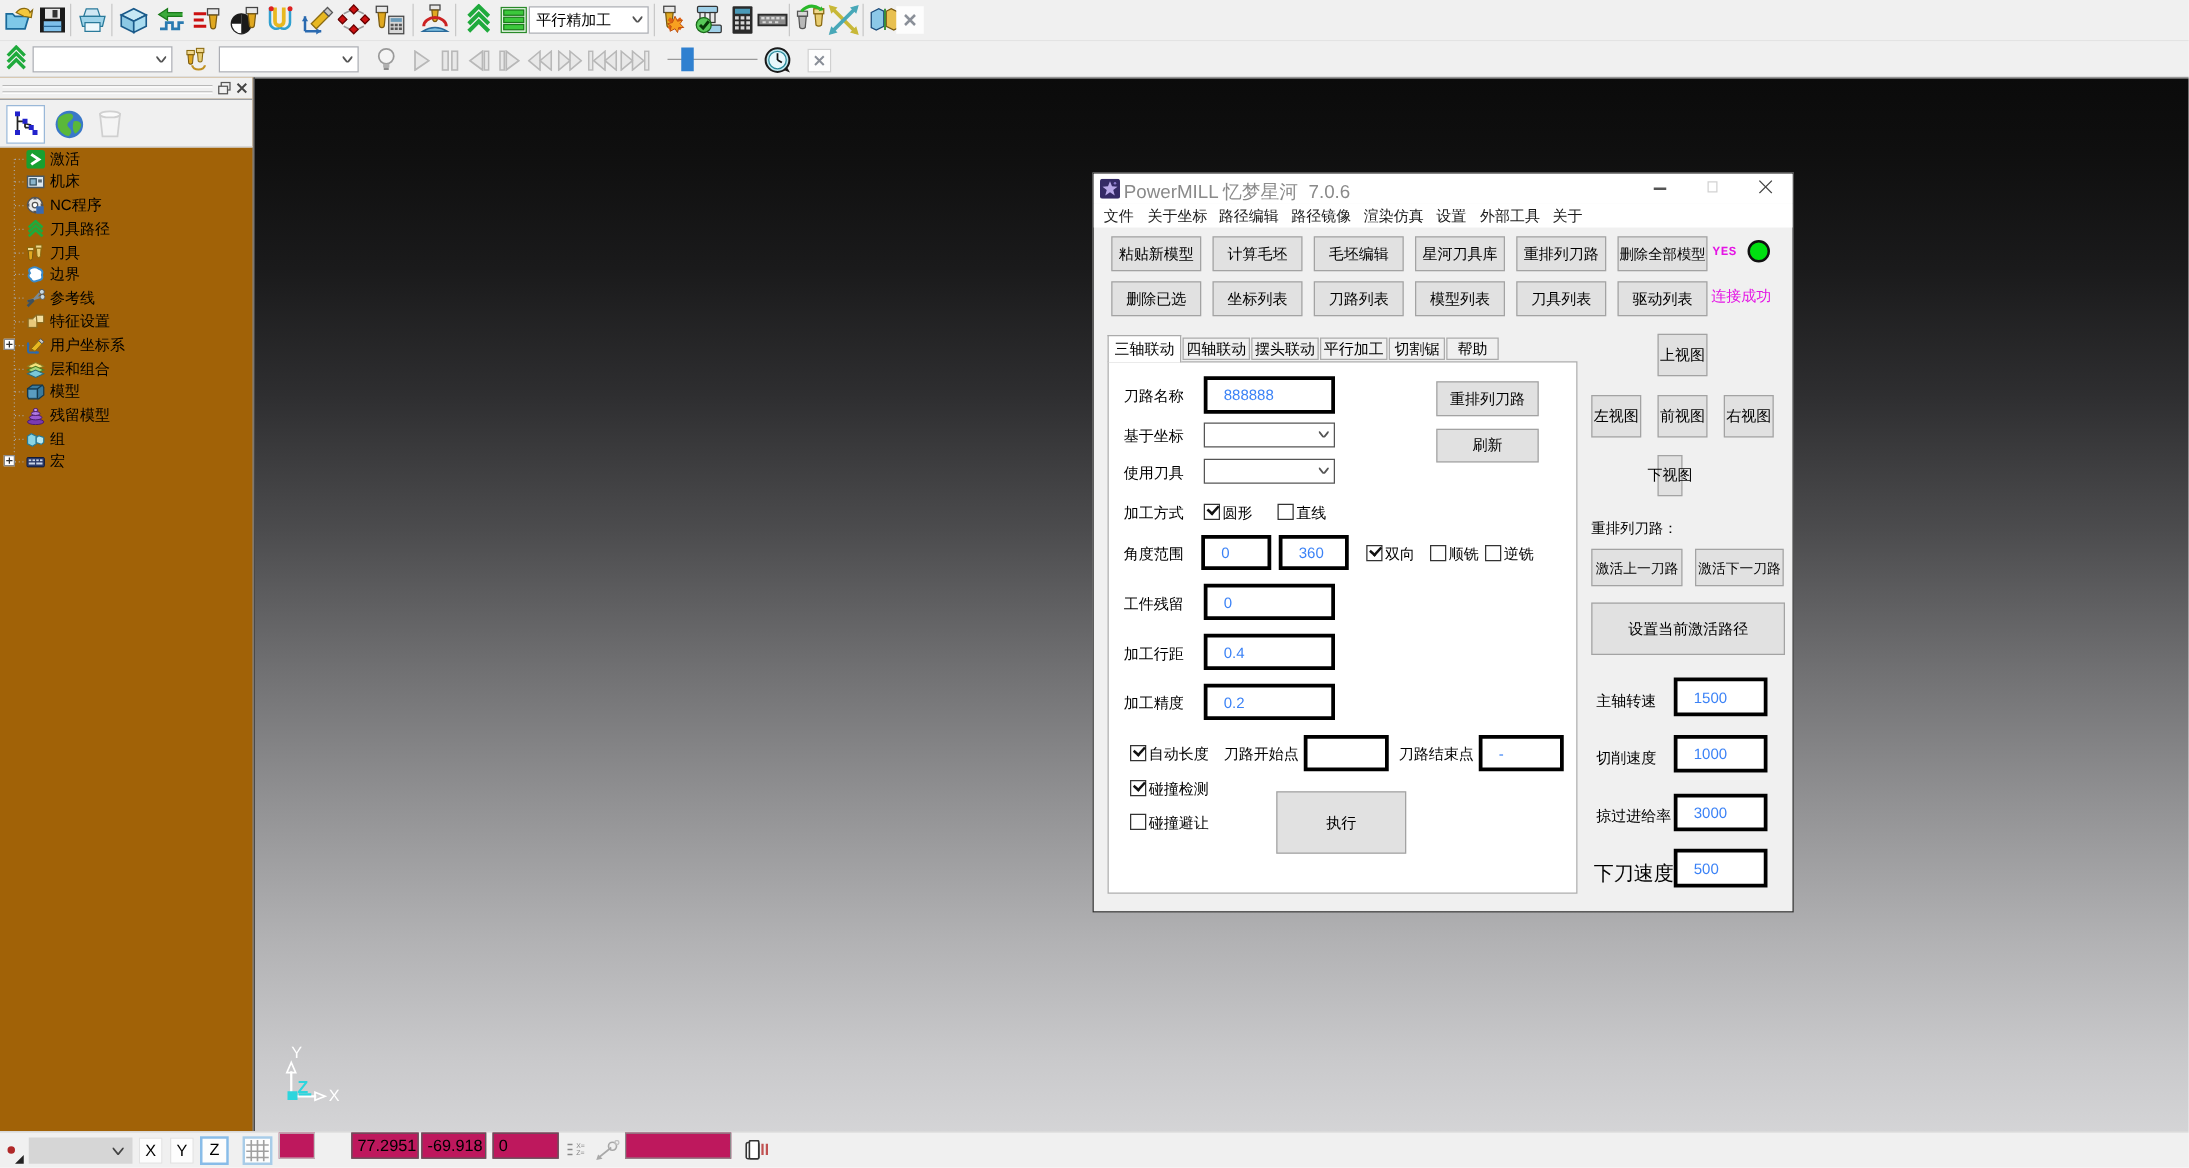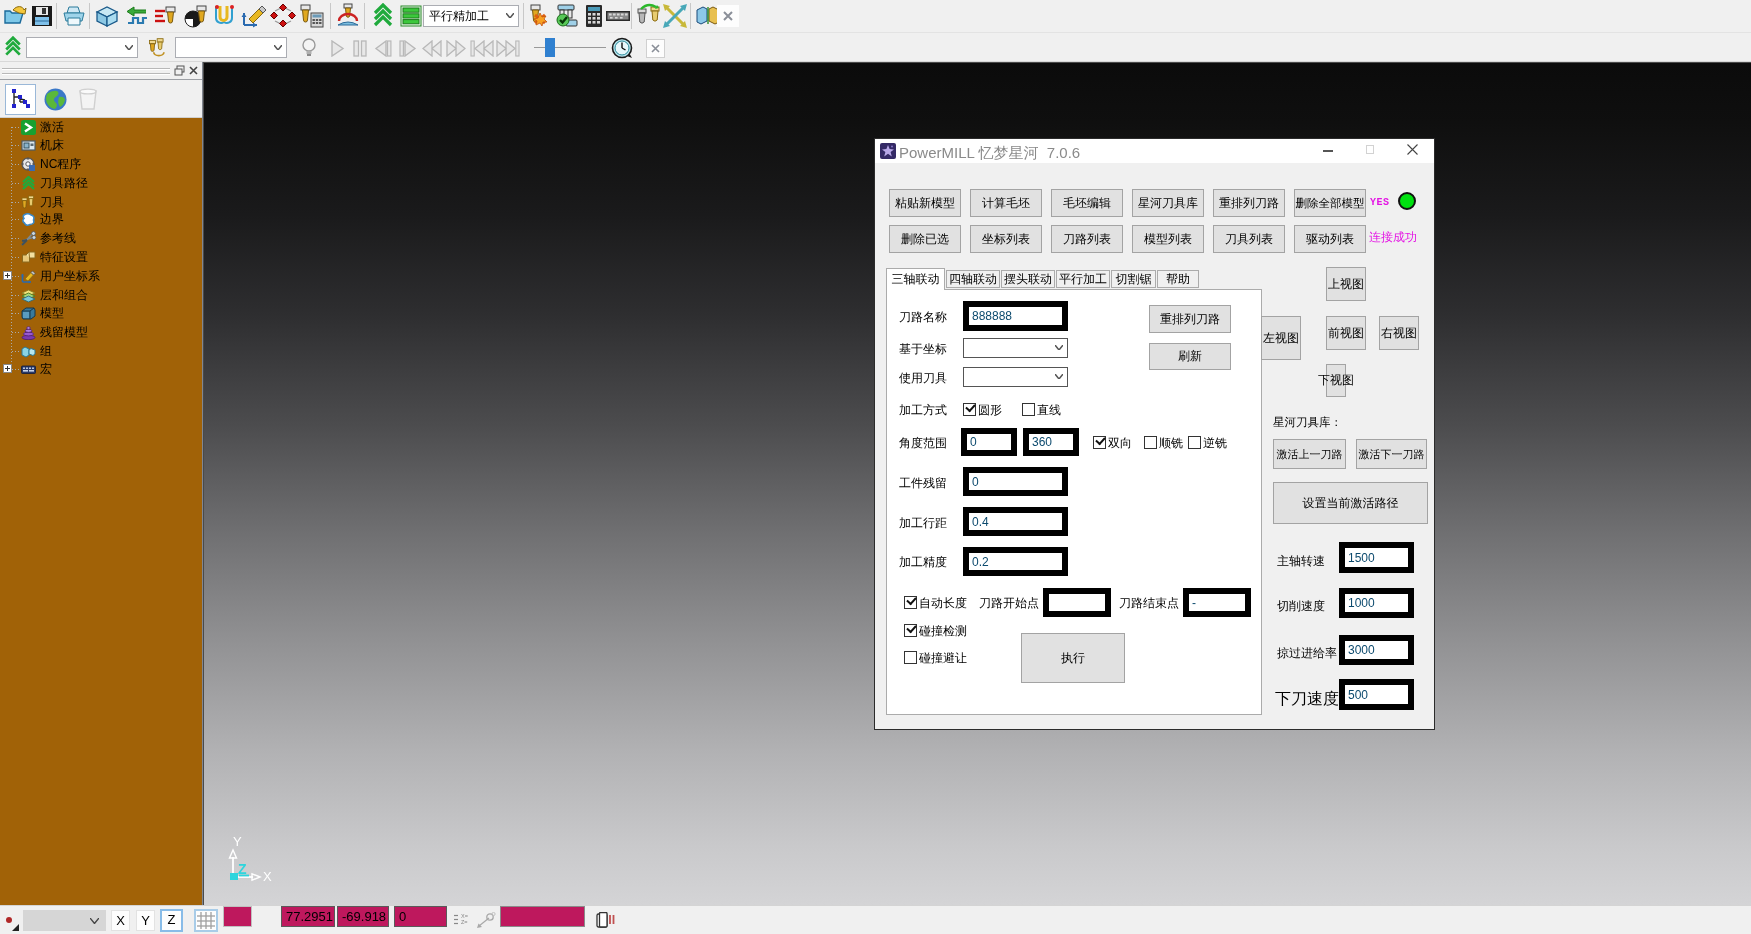--- a/index.html
+++ b/index.html
@@ -27,21 +27,21 @@
 #vp { position:absolute; left:203px; top:62px; width:1548px; height:843px;
   background:linear-gradient(to bottom,#0b0b0b 0%,#0f0f0f 7%,#1a1a1b 18%,#2e2e30 30%,#4c4c4e 43%,#707072 56%,#929294 69%,#b2b2b4 82%,#c9c9cb 93%,#d4d4d6 100%);
   border-left:1px solid #4a4a4a; border-top:1px solid #4a4a4a; }
 
 
 #dlg { position:absolute; left:874px; top:138px; width:561px; height:592px; background:#f0f0f0; border:1px solid #2b2b2b; }
 #dtitle { position:absolute; left:0; top:0; width:100%; height:24px; background:#fff; }
 #dmenu { position:absolute; left:0; top:24px; width:100%; height:19px; background:#fff; font-size:12px; color:#1a1a1a; }
 #dmenu span { position:absolute; top:2px; }
 .btn { position:absolute; background:#e1e1e1; border:1px solid #a3a3a3; font-size:12px; color:#000; display:flex; align-items:center; justify-content:center; white-space:nowrap; }
-.tf { position:absolute; background:#fff; border:6px solid #000000; font-size:12px; color:#0c4a6e; padding-left:3px; display:flex; align-items:center; }
+.tf { position:absolute; background:#fff; border:3px solid #000000; font-size:12px; color:#3b82f6; padding-left:13px; display:flex; align-items:center; }
 .lbl { position:absolute; font-size:12px; color:#000; white-space:nowrap; }
 .cb { position:absolute; width:13px; height:13px; background:#fff; border:1px solid #333; }
 .cb.ck::after { content:""; position:absolute; left:2px; top:0px; width:7px; height:4px; border-left:2px solid #111; border-bottom:2px solid #111; transform:rotate(-48deg); }
 .tab { position:absolute; height:18px; background:#f0f0f0; border:1px solid #ababab; font-size:12px; color:#000; text-align:center; line-height:17px; z-index:2; }
 .tab.sel { height:22px; background:#fff; border-bottom:none; z-index:3; line-height:20px;text-align:center; }
 #tpanel { position:absolute; left:11px; top:150px; width:376px; height:426px; background:#fff; border:1px solid #ababab; }
 .mag { position:absolute; color:#e414e4; white-space:nowrap; }
 
 
 #sb { position:absolute; left:0; top:905px; width:1751px; height:29px; background:#f0f0f0; border-top:1px solid #d4d4d4; }
@@ -477,20 +477,30 @@
           <path d="M8 2 L9.6 6 L14 6.4 L10.6 9 L11.8 13.4 L8 10.8 L4.2 13.4 L5.4 9 L2 6.4 L6.4 6 Z" fill="#b8a8e8"></path>
           <circle cx="12" cy="3.5" r="1" fill="#8878c8"></circle>
         </svg>
       <span class="abs" style="left:24px;top:5px;font-size:15px;color:#8a8a8a">PowerMILL 忆梦星河&nbsp; 7.0.6</span>
       <div class="abs" style="left:448px;top:11px;width:10px;height:2px;background:#555"></div>
       <div class="abs" style="left:491px;top:6px;width:8px;height:9px;border:1px solid #d2d2d2"></div>
       <svg class="abs" style="left:532px;top:5px" width="11" height="11" viewBox="0 0 11 11">
           <path d="M0.5 0.5 L10.5 10.5 M10.5 0.5 L0.5 10.5" stroke="#444" stroke-width="1.1"></path>
         </svg>
     </div>
+    <div id="dmenu">
+      <span style="left:8px">文件</span>
+      <span style="left:43px">关于坐标</span>
+      <span style="left:100px">路径编辑</span>
+      <span style="left:158px">路径镜像</span>
+      <span style="left:216px">渲染仿真</span>
+      <span style="left:274px">设置</span>
+      <span style="left:309px">外部工具</span>
+      <span style="left:367px">关于</span>
+    </div>
 
     <div class="btn" style="left:14px;top:50px;width:72px;height:28px">粘贴新模型</div>
     <div class="btn" style="left:95px;top:50px;width:72px;height:28px">计算毛坯</div>
     <div class="btn" style="left:176px;top:50px;width:72px;height:28px">毛坯编辑</div>
     <div class="btn" style="left:257px;top:50px;width:72px;height:28px">星河刀具库</div>
     <div class="btn" style="left:338px;top:50px;width:72px;height:28px">重排列刀路</div>
     <div class="btn" style="left:419px;top:50px;width:72px;height:28px;font-size:11.5px">删除全部模型</div>
     <div class="mag" style="left:495px;top:58px;font-size:10px;font-weight:bold;font-family:'Liberation Mono',monospace;letter-spacing:0.5px">YES</div>
     <div class="abs" style="left:523px;top:53px;width:18px;height:18px;border-radius:50%;background:#00e010;border:2px solid #111"></div>
 
@@ -557,25 +567,25 @@
     <div class="cb ck" style="left:29px;top:485px"></div>
       <div class="lbl" style="left:44px;top:484px">碰撞检测</div>
     <div class="cb" style="left:29px;top:512px"></div>
       <div class="lbl" style="left:44px;top:511px">碰撞避让</div>
     <div class="btn" style="left:146px;top:494px;width:104px;height:50px">执行</div>
 
     <div class="btn" style="left:274px;top:166px;width:82px;height:28px">重排列刀路</div>
     <div class="btn" style="left:274px;top:204px;width:82px;height:27px">刷新</div>
 
     <div class="btn" style="left:451px;top:128px;width:40px;height:34px">上视图</div>
-    <div class="btn" style="left:386px;top:177px;width:40px;height:44px">左视图</div>
+    <div class="btn" style="left:398px;top:177px;width:40px;height:34px">左视图</div>
     <div class="btn" style="left:451px;top:177px;width:40px;height:34px">前视图</div>
     <div class="btn" style="left:504px;top:177px;width:40px;height:34px">右视图</div>
     <div class="btn" style="left:451px;top:225px;width:20px;height:33px">下视图</div>
-    <div class="lbl" style="left:398px;top:276px;font-size:11.5px">星河刀具库：</div>
+    <div class="lbl" style="left:398px;top:276px;font-size:11.5px">重排列刀路：</div>
     <div class="btn" style="left:398px;top:300px;width:73px;height:30px;font-size:11px">激活上一刀路</div>
     <div class="btn" style="left:481px;top:300px;width:71px;height:30px;font-size:11px">激活下一刀路</div>
     <div class="btn" style="left:398px;top:343px;width:155px;height:42px">设置当前激活路径</div>
 
     <div class="lbl" style="left:402px;top:414px;font-size:12px">主轴转速</div>
     <div class="tf" style="left:464px;top:403px;width:75px;height:31px">1500</div>
     <div class="lbl" style="left:402px;top:459px;font-size:12px">切削速度</div>
     <div class="tf" style="left:464px;top:449px;width:75px;height:30px">1000</div>
     <div class="lbl" style="left:402px;top:506px;font-size:12px">掠过进给率</div>
     <div class="tf" style="left:464px;top:496px;width:75px;height:30px">3000</div>

